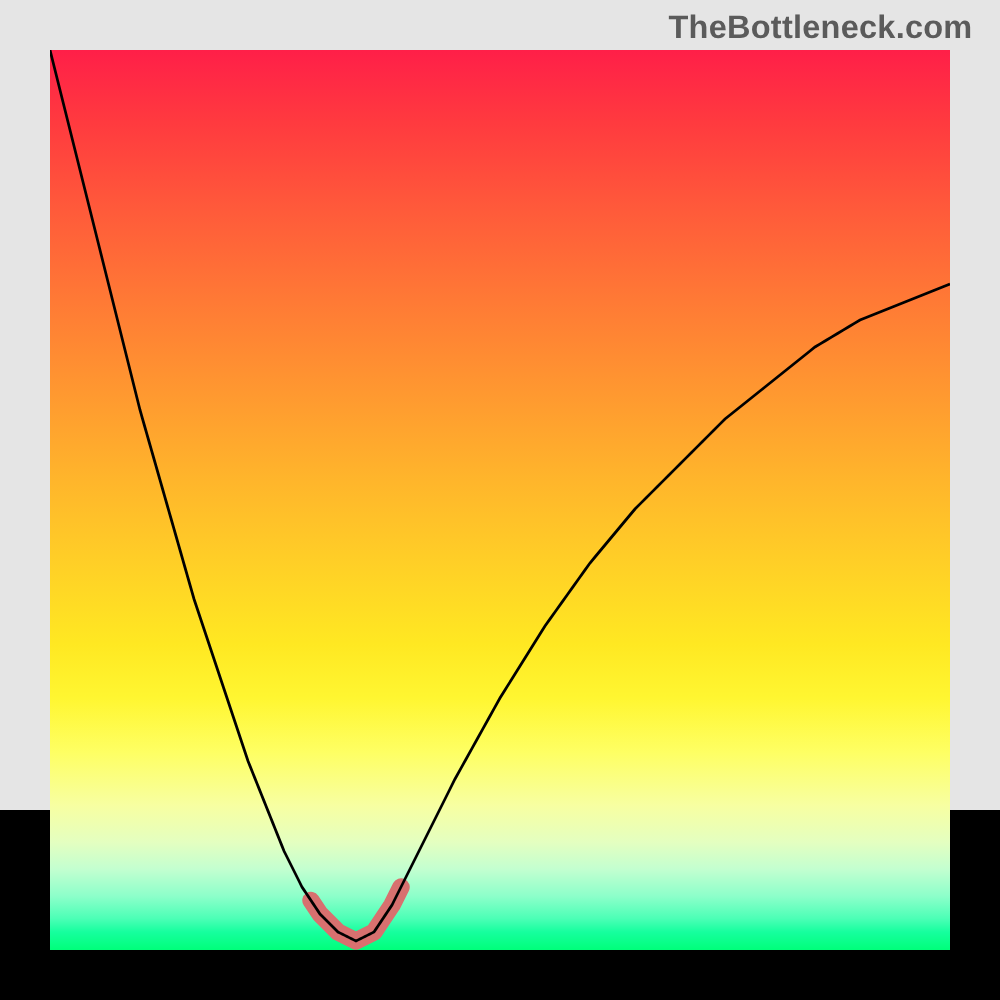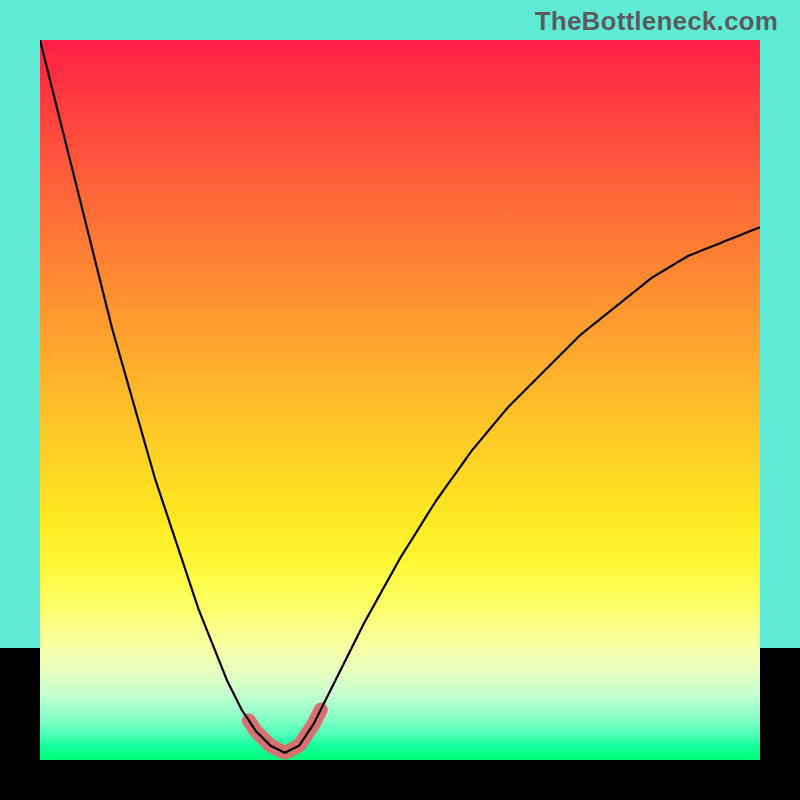--- a/index.html
+++ b/index.html
@@ -9,21 +9,21 @@
     height: 800px;
     background: #000;
     overflow: hidden;
   }
   .frame {
     position: absolute;
     left: 0;
     top: 0;
     width: 800px;
     height: 648px;
-    background: #5eead4;
+    background: #e5e5e5;
   }
   .plot {
     position: absolute;
     left: 40px;
     top: 40px;
     width: 720px;
     height: 720px;
     overflow: hidden;
   }
   .watermark {

